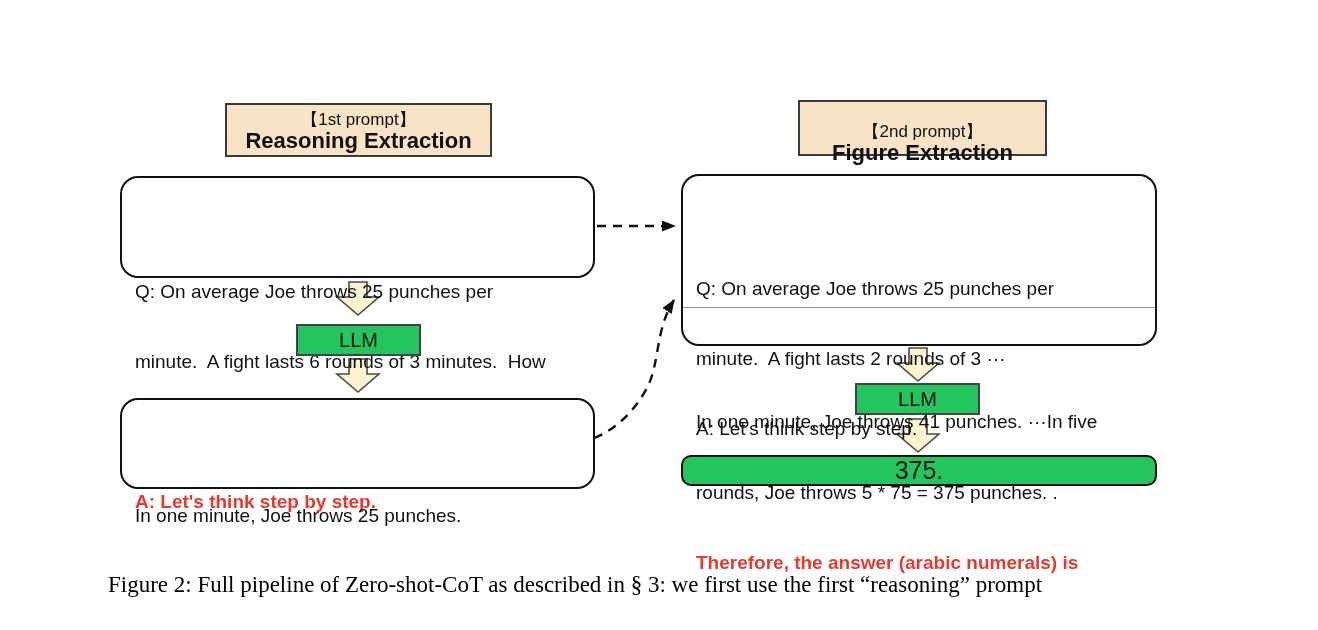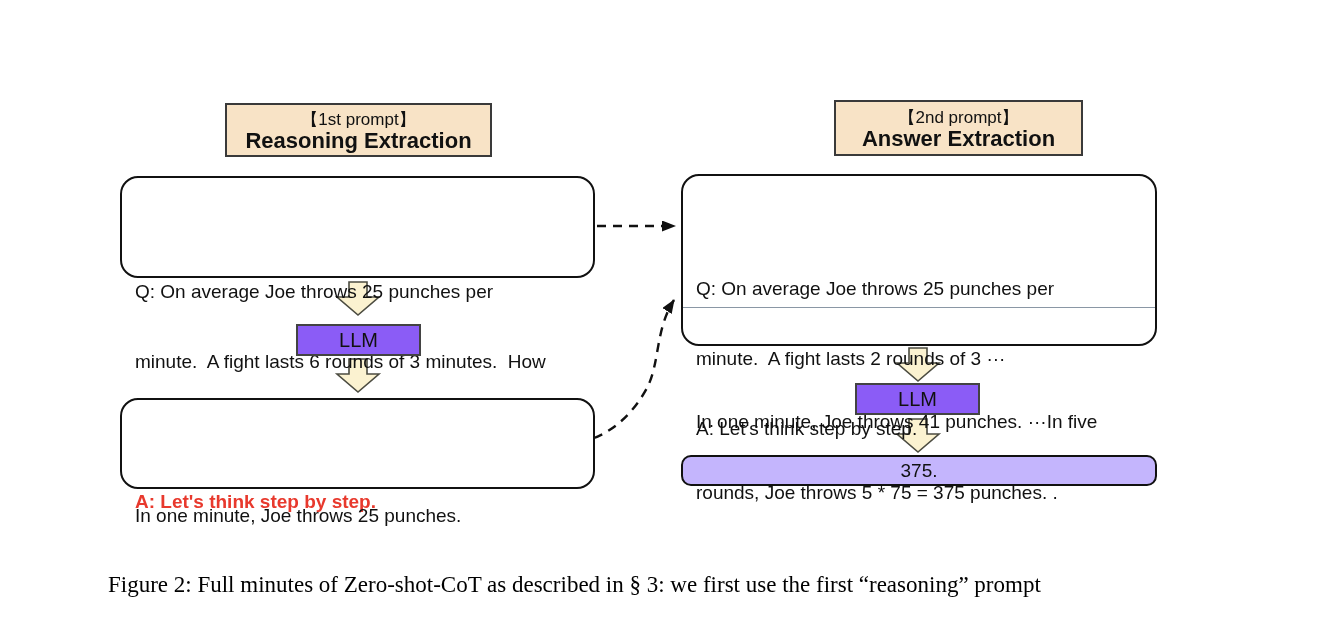--- a/index.html
+++ b/index.html
@@ -25,27 +25,27 @@
 
   .bigbox {
     position:absolute; left:681px; top:174px; width:476px; height:172px;
     background:#fff; border:2px solid #111; border-radius:18px; box-sizing:border-box;
     font-size:19px; line-height:23.4px; white-space:pre;
   }
   .bigbox .top { height:85px; padding:7px 0 0 13px; border-bottom:1.5px solid #8a97a5; box-sizing:border-box; }
   .bigbox .bot { padding:9px 0 0 13px; }
 
   .llmbox {
-    position:absolute; width:125px; height:32px; background:#8b5cf6; border:2px solid #434343;
+    position:absolute; width:125px; height:32px; background:#22c55e; border:2px solid #434343;
     box-sizing:border-box; display:flex; align-items:center; justify-content:center; font-size:20px;
   }
   .ansbox {
-    position:absolute; left:681px; top:455px; width:476px; height:31px; background:#c4b5fd;
+    position:absolute; left:681px; top:455px; width:476px; height:31px; background:#22c55e;
     border:2px solid #111; border-radius:10px; box-sizing:border-box;
-    display:flex; align-items:center; justify-content:center; font-size:19px;
+    display:flex; align-items:center; justify-content:center; font-size:25px;
   }
   .caption {
     position:absolute; left:108px; top:512px;
     font-family:"Liberation Serif", serif; font-size:23px; line-height:29px; color:#000;
     white-space:pre;
   }
   .blockarrow { fill:#fbf2d0; stroke:#4c4c41; stroke-width:1.6; }
   .dash { stroke:#111; stroke-width:2.4; fill:none; stroke-dasharray:9 7; }
 </style>
 </head>
@@ -88,44 +88,45 @@
     <span>LLM</span>
   </div>
 
   <div class="bubble" style="left:120px; top:398px; width:475px; height:91px;">
     <div class="inner" style="padding-top:10px;">
       <div>In one minute, Joe throws 25 punches.</div>
       
     </div>
   </div>
 
-  <div class="hdr" style="left:798px; top:100px; width:249px; height:56px; padding-top:5px;margin-left:36px;">
+  <div class="hdr" style="left:798px; top:100px; width:249px; height:56px; padding-top:19px;">
     <div class="l1">【2nd prompt】</div>
-    <div class="l2">Answer Extraction</div>
+    <div class="l2">Figure Extraction</div>
   </div>
 
   <div class="bigbox">
     <div class="top">
       <div>Q: On average Joe throws 25 punches per</div>
       <div>minute.  A fight lasts 2 rounds of 3 ···</div>
       <div>A: Let's think step by step.</div>
     </div>
     <div class="bot">
       <div>In one minute, Joe throws 41 punches. ···In five</div>
       <div>rounds, Joe throws 5 * 75 = 375 punches. .</div>
+      <div class="red">Therefore, the answer (arabic numerals) is</div>
     </div>
   </div>
 
   <div class="llmbox" style="left:855px; top:383px;">
     <span>LLM</span>
   </div>
 
   <div class="ansbox">
     <span>375.</span>
   </div>
 
   <div class="caption">
-    <div>Figure 2: Full minutes of Zero-shot-CoT as described in § 3: we first use the first “reasoning” prompt</div>
+    <div>Figure 2: Full pipeline of Zero-shot-CoT as described in § 3: we first use the first “reasoning” prompt</div>
     
     
   </div>
 
 </div>
 
 </body></html>

